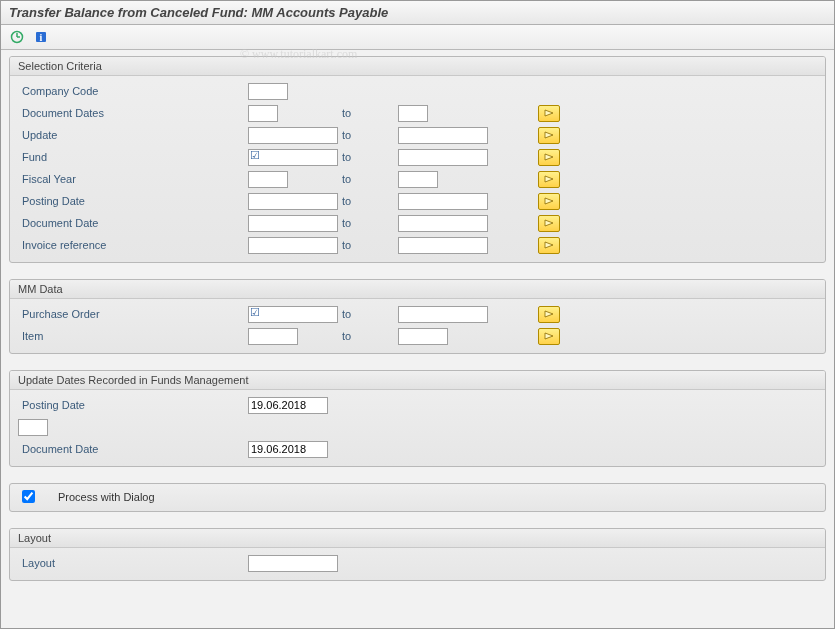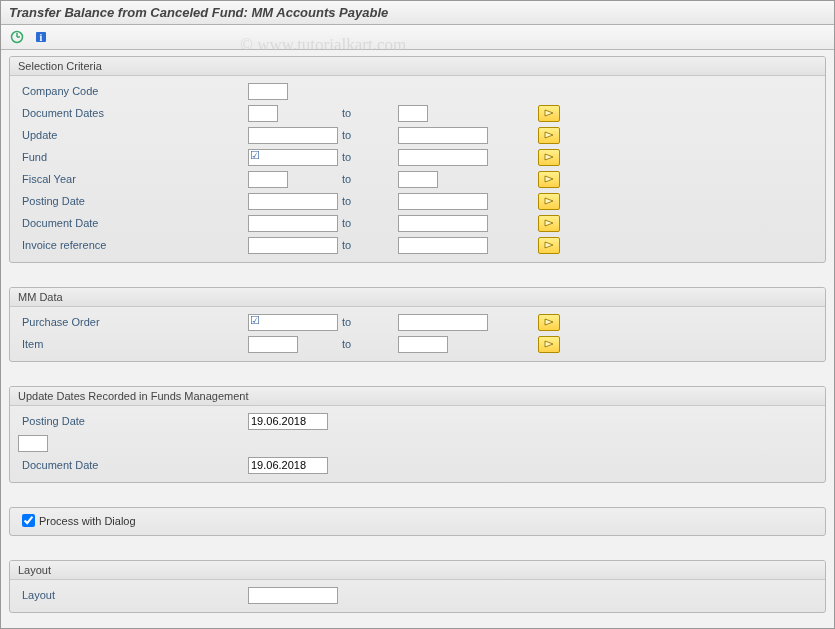--- a/index.html
+++ b/index.html
@@ -35,33 +35,33 @@
       width: 20px;
       height: 18px;
       display: flex;
       align-items: center;
       justify-content: center;
       border: 1px solid transparent;
       cursor: pointer;
     }
     .watermark {
       position: absolute;
-      top: 35px;
+      top: 47px;
       left: 240px;
-      font-size: 17px;
+      font-size: 12px;
       color: rgba(200,200,200,0.55);
       pointer-events: none;
       z-index: 100;
       font-family: Georgia, serif;
     }
     .content { padding: 6px 8px; }
     .groupbox {
       border: 1px solid #b8b8b8;
       border-radius: 3px;
-      margin-bottom: 24px;
+      margin-bottom: 16px;
       background: linear-gradient(#efefef, #e6e6e6);
       overflow: hidden;
     }
     .group-title {
       padding: 3px 8px;
       font-size: 11px;
       color: #444;
       background: linear-gradient(#f0f0f0, #e2e2e2);
       border-bottom: 1px solid #c8c8c8;
     }
@@ -109,21 +109,21 @@
       position: absolute;
       margin-left: 2px;
       font-size: 11px;
       color: #2a5a9a;
       pointer-events: none;
     }
     .chk-wrap { position: relative; display: inline-block; }
     .checkbox-line {
       display: flex;
       align-items: center;
-      gap: 4px;
+      gap: 23px;
       padding: 2px 4px;
     }
     input[type="checkbox"] { width: 13px; height: 13px; }
   </style>
 </head>
 <body>
 
 <div class="header">
   <span class="header-title">Transfer Balance from Canceled Fund: MM  Accounts Payable</span>
 </div>

